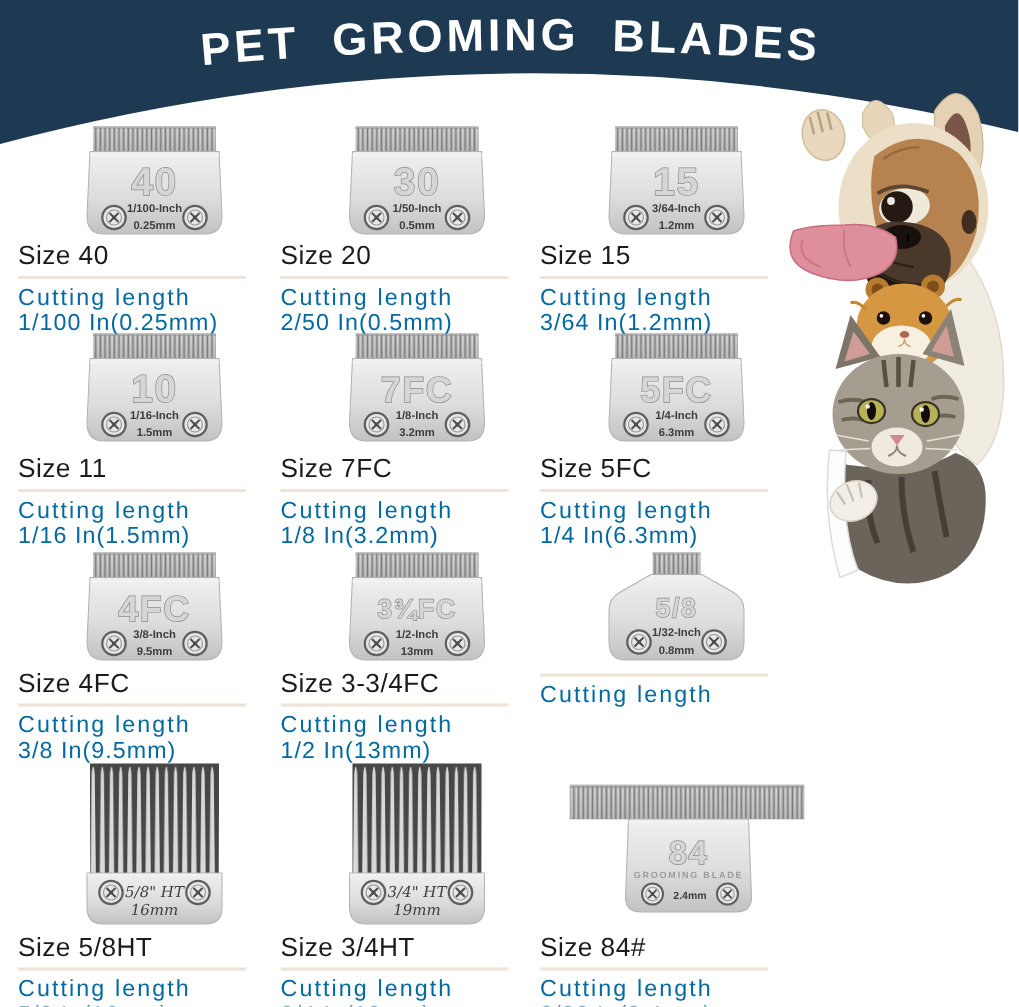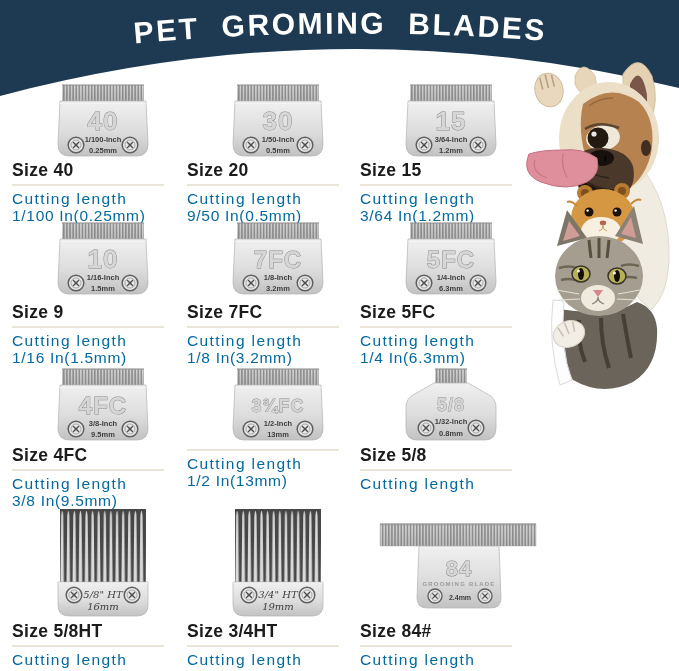--- a/index.html
+++ b/index.html
@@ -11,21 +11,21 @@
   #header-svg{position:absolute;left:0;top:0;z-index:1;}
   
   .card{position:absolute;width:172px;z-index:2;}
   .card svg.blade{position:absolute;left:41px;top:0;}
   .card.tblade svg.blade{left:18px;top:14px;}
   .labels{position:absolute;left:0;width:168px;}
   .r1 .labels{top:78px;}
   .r2 .labels{top:82px;}
   .r3 .labels{top:79px;}
   .r4 .labels{top:117px;}
-  .size{font-size:17.5px;font-weight:bold;color:#1b1b1b;letter-spacing:.3px;line-height:20px;}
+  .size{font-size:17.5px;font-weight:normal;color:#1b1b1b;letter-spacing:.3px;line-height:20px;}
   .sep{width:152px;height:2px;background:#ece4d6;margin-top:4px;}
   .cl{font-size:15.5px;color:#0369a1;letter-spacing:1.4px;margin-top:4px;line-height:17px;}
   .clv{font-size:15.5px;color:#0369a1;letter-spacing:.7px;line-height:17px;}
   .num{font-weight:bold;letter-spacing:1px;}
   
   #pets-svg{position:absolute;left:519px;top:50px;z-index:3;}
 </style>
 </head>
 <body>
 
@@ -94,21 +94,21 @@
     <text class="num" x="50" y="48" text-anchor="middle" font-size="26" fill="#d6d6d6" stroke="#8a8a8a" stroke-width="0.9" paint-order="stroke">30</text>
     <text x="50" y="59.5" text-anchor="middle" font-size="7.5" font-weight="bold" fill="#3d3d3d">1/50-Inch</text>
     <text x="50" y="70.5" text-anchor="middle" font-size="7.5" font-weight="bold" fill="#3d3d3d">0.5mm</text>
     <use href="#screw" x="23" y="63"></use>
     <use href="#screw" x="77" y="63"></use>
   </svg>
   <div class="labels">
     <div class="size">Size 20</div>
     <div class="sep"></div>
     <div class="cl">Cutting length</div>
-    <div class="clv">9/50 In(0.5mm)</div>
+    <div class="clv">2/50 In(0.5mm)</div>
   </div>
 </div>
 
 <div class="card r1" style="left:360px;top:82px;">
   <svg class="blade" width="100" height="80" viewBox="0 0 100 80">
     <rect x="9" y="3" width="82" height="16" fill="url(#g-teeth)"></rect>
     <rect x="9" y="3" width="82" height="16" fill="url(#pt-fine)"></rect>
     <rect x="9" y="2" width="82" height="2" fill="#919191" opacity="0.55"></rect>
     <path d="M7,19 L5,62 Q5,74 16,74 L84,74 Q95,74 95,62 L93,19 Z" fill="url(#g-body)" stroke="#b2b2b2" stroke-width="0.7"></path>
     <line x1="7" y1="21.5" x2="93" y2="21.5" stroke="#f4f4f4" stroke-width="1.2" opacity="0.9"></line>
@@ -133,21 +133,21 @@
     <rect x="9" y="2" width="82" height="2" fill="#919191" opacity="0.55"></rect>
     <path d="M7,19 L5,62 Q5,74 16,74 L84,74 Q95,74 95,62 L93,19 Z" fill="url(#g-body)" stroke="#b2b2b2" stroke-width="0.7"></path>
     <line x1="7" y1="21.5" x2="93" y2="21.5" stroke="#f4f4f4" stroke-width="1.2" opacity="0.9"></line>
     <text class="num" x="50" y="48" text-anchor="middle" font-size="26" fill="#d6d6d6" stroke="#8a8a8a" stroke-width="0.9" paint-order="stroke">10</text>
     <text x="50" y="59.5" text-anchor="middle" font-size="7.5" font-weight="bold" fill="#3d3d3d">1/16-Inch</text>
     <text x="50" y="70.5" text-anchor="middle" font-size="7.5" font-weight="bold" fill="#3d3d3d">1.5mm</text>
     <use href="#screw" x="23" y="63"></use>
     <use href="#screw" x="77" y="63"></use>
   </svg>
   <div class="labels">
-    <div class="size">Size 9</div>
+    <div class="size">Size 11</div>
     <div class="sep"></div>
     <div class="cl">Cutting length</div>
     <div class="clv">1/16 In(1.5mm)</div>
   </div>
 </div>
 
 <div class="card r2" style="left:187px;top:220px;">
   <svg class="blade" width="100" height="80" viewBox="0 0 100 80">
     <rect x="9" y="3" width="82" height="16" fill="url(#g-teeth)"></rect>
     <rect x="9" y="3" width="82" height="16" fill="url(#pt-fine)"></rect>
@@ -217,40 +217,40 @@
     <rect x="9" y="2" width="82" height="2" fill="#919191" opacity="0.55"></rect>
     <path d="M7,19 L5,62 Q5,74 16,74 L84,74 Q95,74 95,62 L93,19 Z" fill="url(#g-body)" stroke="#b2b2b2" stroke-width="0.7"></path>
     <line x1="7" y1="21.5" x2="93" y2="21.5" stroke="#f4f4f4" stroke-width="1.2" opacity="0.9"></line>
     <text class="num" x="50" y="46" text-anchor="middle" font-size="18" fill="#d6d6d6" stroke="#8a8a8a" stroke-width="0.8" paint-order="stroke">3¾FC</text>
     <text x="50" y="59.5" text-anchor="middle" font-size="7.5" font-weight="bold" fill="#3d3d3d">1/2-Inch</text>
     <text x="50" y="70.5" text-anchor="middle" font-size="7.5" font-weight="bold" fill="#3d3d3d">13mm</text>
     <use href="#screw" x="23" y="63"></use>
     <use href="#screw" x="77" y="63"></use>
   </svg>
   <div class="labels">
+    <div class="size">Size 3-3/4FC</div>
     <div class="sep"></div>
     <div class="cl">Cutting length</div>
     <div class="clv">1/2 In(13mm)</div>
   </div>
 </div>
 
 <div class="card r3" style="left:360px;top:366px;">
   <svg class="blade" width="100" height="80" viewBox="0 0 100 80">
     <rect x="34" y="3" width="32" height="15" fill="url(#g-teeth)"></rect>
     <rect x="34" y="3" width="32" height="15" fill="url(#pt-fine)"></rect>
     <rect x="34" y="2" width="32" height="2" fill="#919191" opacity="0.55"></rect>
     <path d="M33,17 L12,29 Q5,33 5,41 L5,62 Q5,74 16,74 L84,74 Q95,74 95,62 L95,41 Q95,33 88,29 L67,17 Z" fill="url(#g-body)" stroke="#b2b2b2" stroke-width="0.7"></path>
     <text class="num" x="50" y="45" text-anchor="middle" font-size="18" fill="#d6d6d6" stroke="#8a8a8a" stroke-width="0.8" paint-order="stroke">5/8</text>
     <text x="50" y="58" text-anchor="middle" font-size="7.5" font-weight="bold" fill="#3d3d3d">1/32-Inch</text>
     <text x="50" y="70" text-anchor="middle" font-size="7.5" font-weight="bold" fill="#3d3d3d">0.8mm</text>
     <use href="#screw" x="25" y="62"></use>
     <use href="#screw" x="75" y="62"></use>
   </svg>
   <div class="labels">
-    <div class="size">Size 5/8</div>
     <div class="sep"></div>
     <div class="cl">Cutting length</div>
   </div>
 </div>
 
 <div class="card r4" style="left:12px;top:504px;">
   <svg class="blade" width="100" height="116" viewBox="0 0 100 116">
     <rect x="7" y="5" width="86" height="73" fill="#474747"></rect>
     <rect x="7" y="1" width="86" height="77" fill="url(#pt-long)"></rect>
     <path d="M5,78 L5,101 Q5,112 16,112 L84,112 Q95,112 95,101 L95,78 Z" fill="url(#g-body)" stroke="#b2b2b2" stroke-width="0.7"></path>

